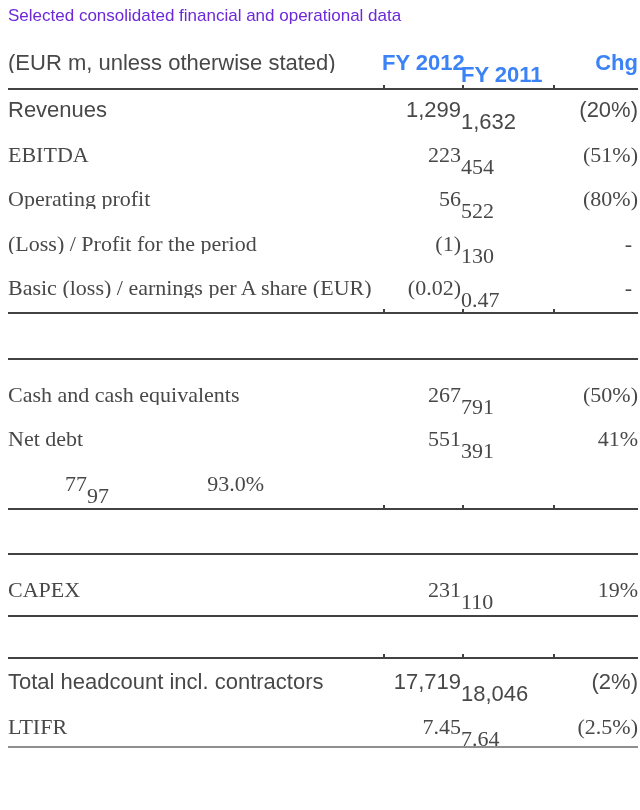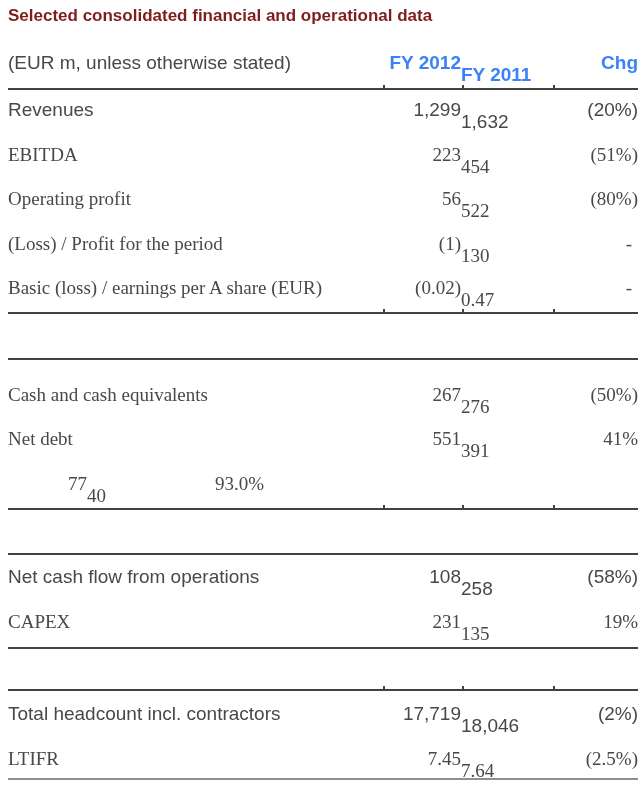--- a/index.html
+++ b/index.html
@@ -6,26 +6,26 @@
   body {
     width: 640px; height: 810px;
     background: #ffffff;
     font-family: "Liberation Sans", sans-serif;
     color: #484848;
     overflow: hidden;
   }
   .page { padding: 0 2px 0 8px; width: 630px; }
 
   .title {
-    font-size: 17px; line-height: 22px; font-weight: bold;
-    color: #7f1d1d; margin-top: 5px;
+    font-size: 17px; line-height: 22px; font-weight: normal;
+    color: #6d28d9; margin-top: 5px;
     white-space: nowrap;
   }
 
-  .row { display: flex; height: 20px; line-height: 20px; font-size: 19px; white-space: nowrap; }
+  .row { display: flex; height: 20px; line-height: 20px; font-size: 22px; white-space: nowrap; }
   .header-row { margin-top: 26px; }
   .c-label { width: 374px; text-align: left; overflow: hidden; }
   .c-v1 { width: 79px;  text-align: right; }
   .c-v2 { width: 91px;  text-align: left; margin-top: 12px; }
   .c-v3 { width: 86px;  text-align: right; }
   .col-head { font-weight: bold; color: #3b82f6; }
   .dash { padding-right: 6px; box-sizing: border-box; }
 
   .rule { position: relative; height: 2px; background: #424242; }
   .rule .tick {
@@ -104,52 +104,46 @@
   <div class="rule rule-b">
     <span class="tick t1"></span>
     <span class="tick t2"></span>
     <span class="tick t3"></span>
   </div>
   <div class="rule rule-c"></div>
 
   <div class="row r-next">
     <div class="c-label">Cash and cash equivalents</div>
     <div class="c-v1">267</div>
-    <div class="c-v2">276</div>
+    <div class="c-v2">791</div>
     <div class="c-v3">(50%)</div>
   </div>
   <div class="row r-next">
     <div class="c-label">Net debt</div>
     <div class="c-v1">551</div>
     <div class="c-v2">391</div>
     <div class="c-v3">41%</div>
   </div>
   <div class="row r-next">
     <div class="c-v1">77</div>
-    <div class="c-v2">40</div>
+    <div class="c-v2">97</div>
     <div class="c-v3">93.0%</div>
   </div>
 
   <div class="rule rule-d">
     <span class="tick t1"></span>
     <span class="tick t2"></span>
     <span class="tick t3"></span>
   </div>
   <div class="rule rule-e"></div>
 
-  <div class="row r-first3">
-    <div class="c-label">Net cash flow from operations</div>
-    <div class="c-v1">108</div>
-    <div class="c-v2">258</div>
-    <div class="c-v3">(58%)</div>
-  </div>
   <div class="row r-next">
     <div class="c-label">CAPEX</div>
     <div class="c-v1">231</div>
-    <div class="c-v2">135</div>
+    <div class="c-v2">110</div>
     <div class="c-v3">19%</div>
   </div>
 
   <div class="rule rule-f"></div>
   <div class="rule rule-g">
     <span class="tick t1"></span>
     <span class="tick t2"></span>
     <span class="tick t3"></span>
   </div>
 

